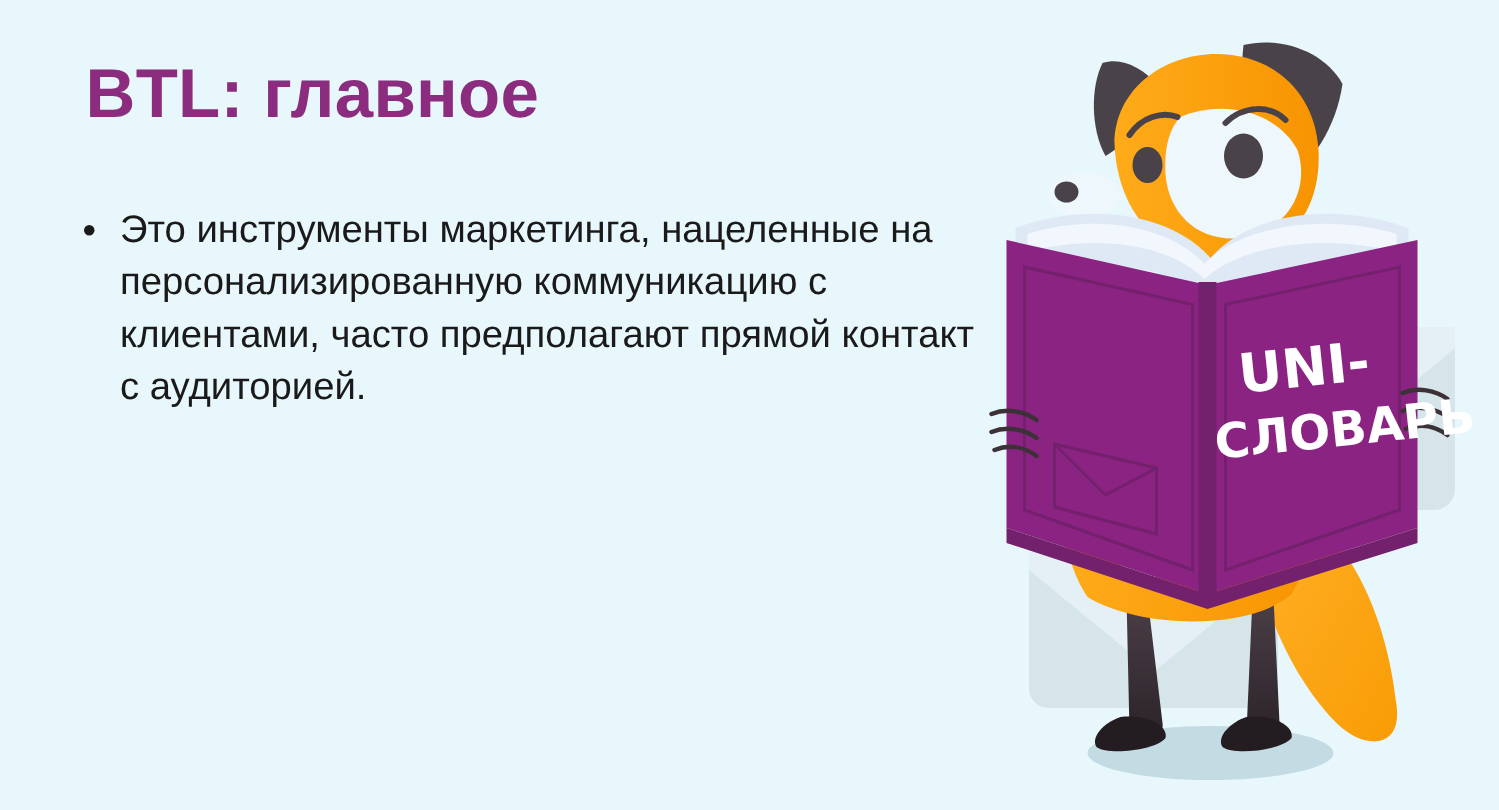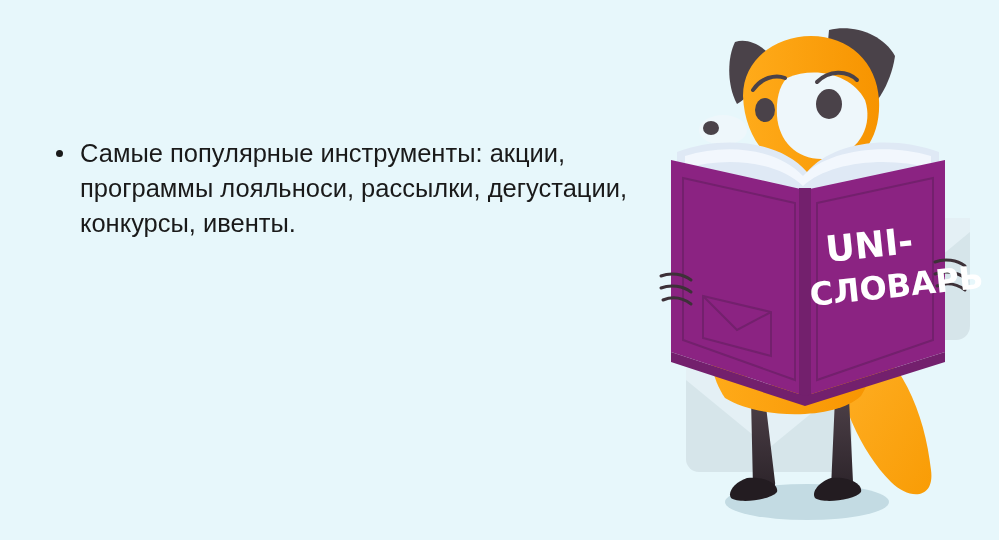--- a/index.html
+++ b/index.html
@@ -119,25 +119,26 @@
       </g>
       <g>
         <rect x="686" y="368" width="166" height="104" rx="13" fill="#d6e5ea"></rect>
         <path d="M686 380 L769 448 L852 380 L852 368 L686 368 Z" fill="#e4f0f5"></path>
       </g>
     </svg>
   </div>
 
   <div id="text-column">
 
+    <h1 id="slide-title">BTL: главное</h1>
 
     <ul id="bullet-list">
       <li class="bullet-item">
         <span class="bullet-dot"></span>
-        <span class="bullet-text">Самые популярные инструменты: акции, программы лояльноси, рассылки, дегустации, конкурсы, ивенты.</span>
+        <span class="bullet-text">Это инструменты маркетинга, нацеленные на персонализированную коммуникацию с клиентами, часто предполагают прямой контакт с аудиторией.</span>
       </li>
     </ul>
   </div>
 
   <div id="fox-illustration">
     <svg width="360" height="540" viewBox="0 0 360 540" xmlns="http://www.w3.org/2000/svg">
       <defs>
         <linearGradient id="legGrad" x1="0" y1="0" x2="0" y2="1">
           <gradient-stop></gradient-stop>
           <stop offset="0%" stop-color="#4c3f47"></stop>

